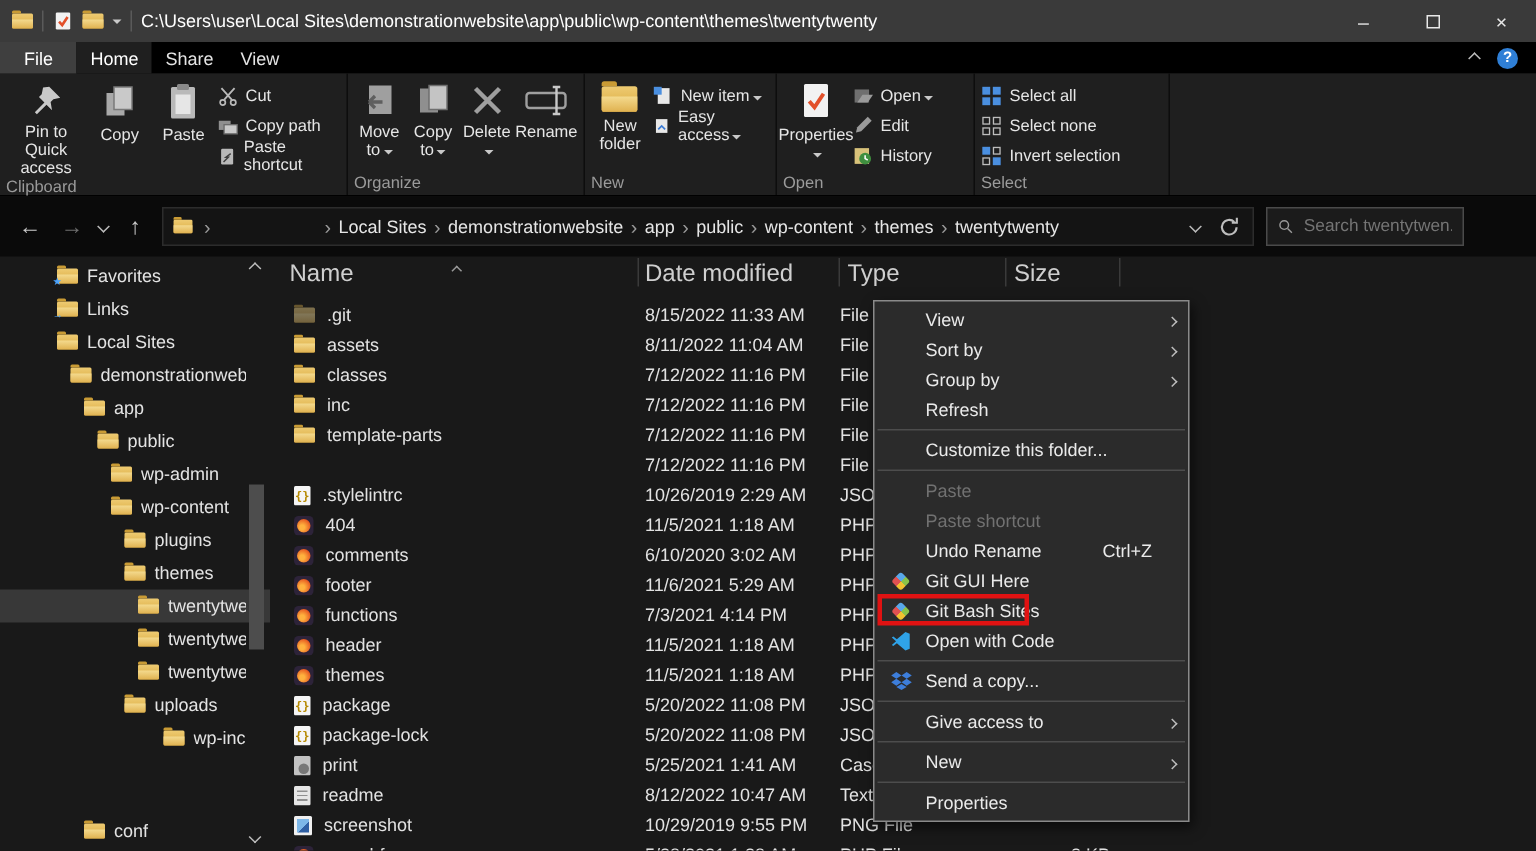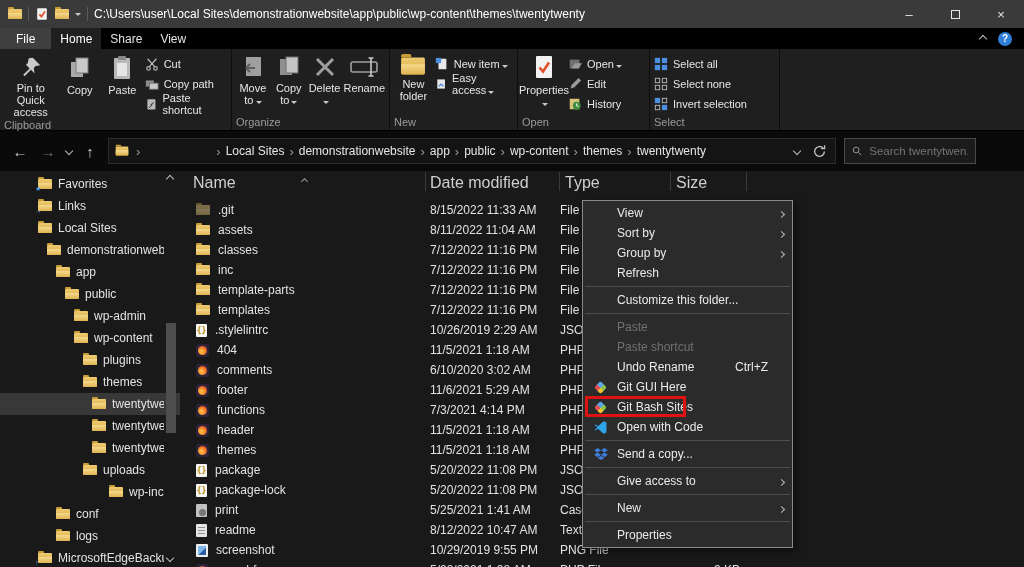--- a/index.html
+++ b/index.html
@@ -437,21 +437,21 @@
           <span class="tree-label">twentytwentytwo</span>
         </div>
         <div class="tree-row" style="padding-left: 83px;">
           <span class="ic-folder"></span>
           <span class="tree-label">uploads</span>
         </div>
         <div class="tree-row" style="padding-left: 109px;">
           <span class="ic-folder"></span>
           <span class="tree-label">wp-includes</span>
         </div>
-        <div class="tree-row" style="padding-left: 56px;">
+        <div class="tree-row" style="padding-left: 56px; margin-top: 40px;">
           <span class="ic-folder"></span>
           <span class="tree-label">conf</span>
         </div>
         <div class="tree-row" style="padding-left: 56px;">
           <span class="ic-folder"></span>
           <span class="tree-label">logs</span>
         </div>
         <div class="tree-row" style="padding-left: 38px;">
           <span class="ic-folder">
             <i class="bdg">↑</i>
@@ -518,24 +518,20 @@
         <div class="frow">
           <span class="cell c-name">
             <span class="fic ic-folder"></span>
             <span>template-parts</span>
           </span>
           <span class="cell c-date">7/12/2022 11:16 PM</span>
           <span class="cell c-type">File folder</span>
           <span class="cell c-size"></span>
         </div>
         <div class="frow">
-          <span class="cell c-name">
-            <span class="fic ic-folder"></span>
-            <span>templates</span>
-          </span>
           <span class="cell c-date">7/12/2022 11:16 PM</span>
           <span class="cell c-type">File folder</span>
           <span class="cell c-size"></span>
         </div>
         <div class="frow">
           <span class="cell c-name">
             <span class="fic ic-json"></span>
             <span>.stylelintrc</span>
           </span>
           <span class="cell c-date">10/26/2019 2:29 AM</span>

